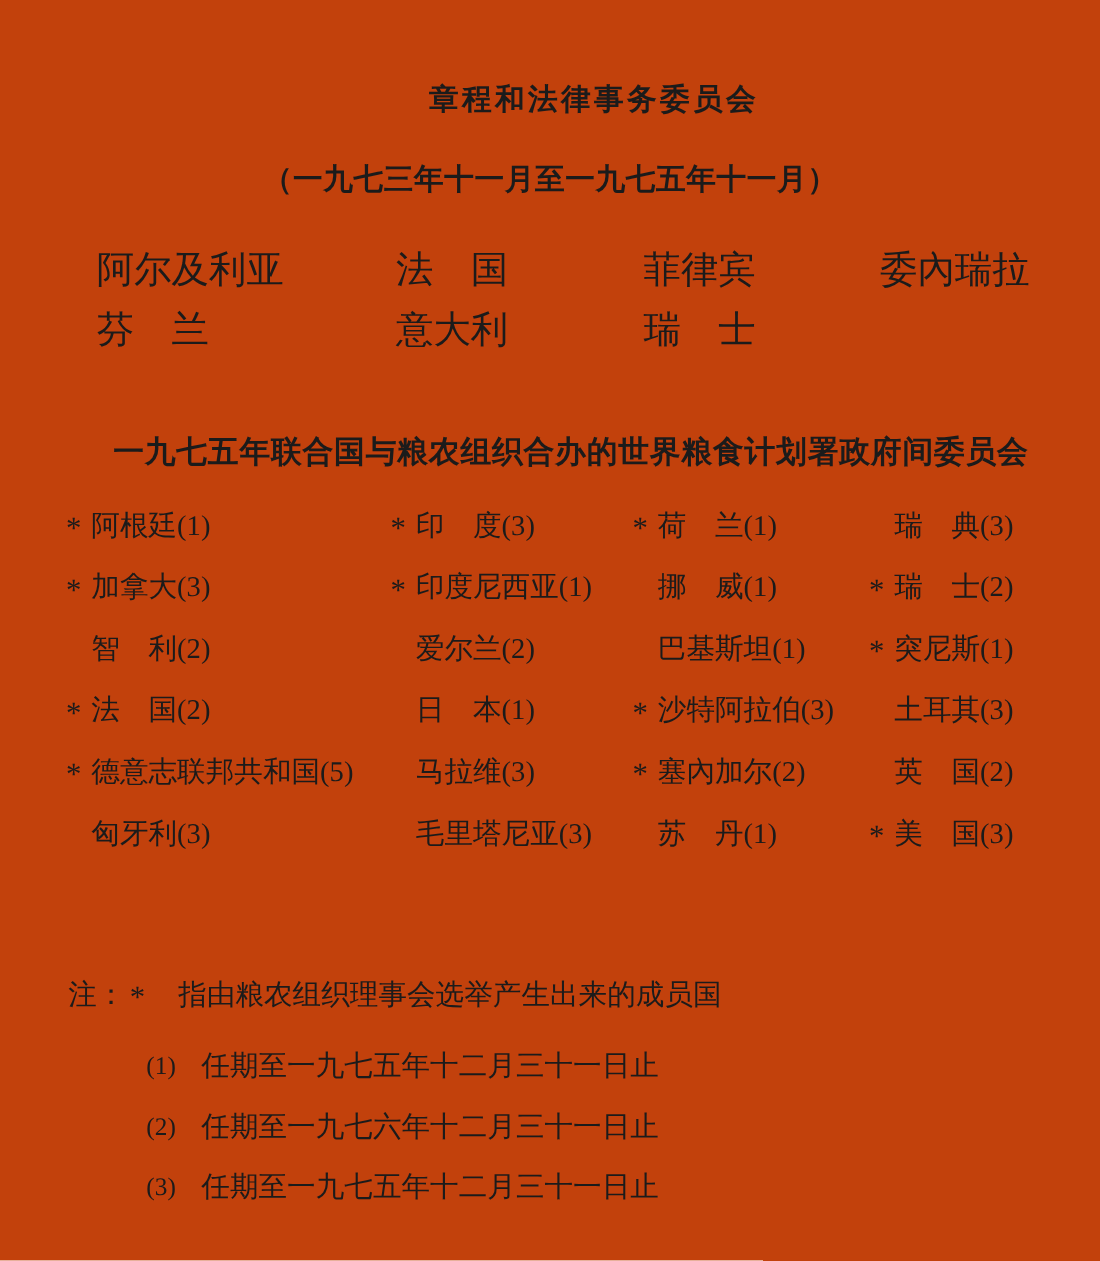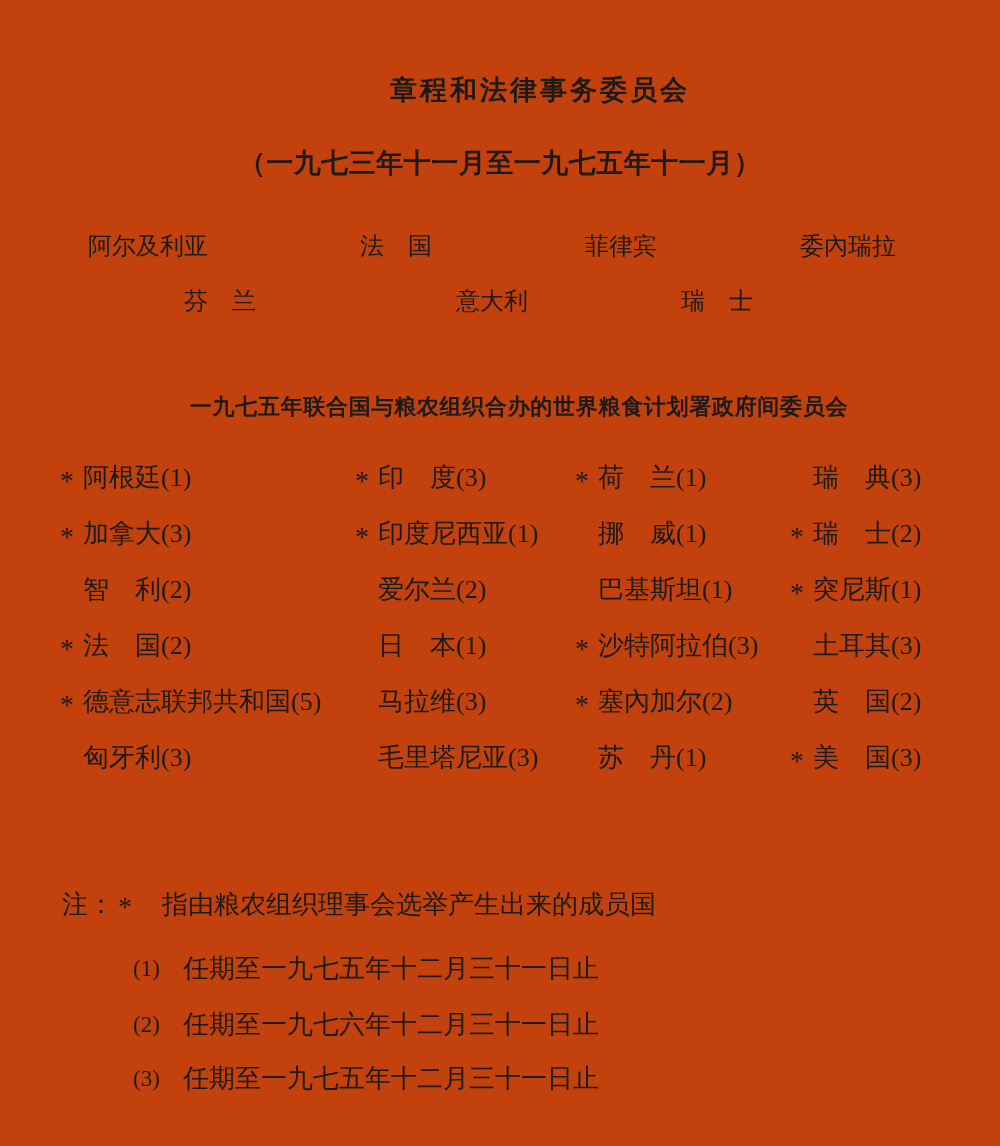--- a/index.html
+++ b/index.html
@@ -16,25 +16,25 @@
   .doc-title {
     position: absolute; top: 72px; left: 80px; right: 0;
     text-align: center; font-size: 27px; font-weight: bold; letter-spacing: 3px;
   }
   .doc-subtitle {
     position: absolute; top: 145px; left: 0; right: 0;
     text-align: center; font-size: 27px; font-weight: bold; letter-spacing: 0.5px;
   }
   .wfp-heading {
     position: absolute; top: 392px; left: 38px; right: 0;
-    text-align: center; font-size: 22px; font-weight: bold; letter-spacing: 0.7px;
+    text-align: center; font-size: 28px; font-weight: bold; letter-spacing: 0.7px;
   }
   
   .committee1 { position: absolute; left: 88px; top: 230px; }
-  .c1-row { display: flex; height: 55px; font-size: 24px; line-height: 32px; justify-content: flex-end; }
+  .c1-row { display: flex; height: 55px; font-size: 34px; line-height: 32px; }
   .c1-cell { flex: 0 0 auto; }
   .c1-w0 { width: 272px; }
   .c1-w1 { width: 225px; }
   .c1-w2 { width: 215px; }
   
   .wfp-grid { position: absolute; left: 60px; top: 462px; }
   .wfp-row { display: flex; height: 56px; font-size: 26px; line-height: 32px; }
   .cell { display: flex; flex: 0 0 auto; }
   .cw0 { width: 295px; }
   .cw1 { width: 220px; }

